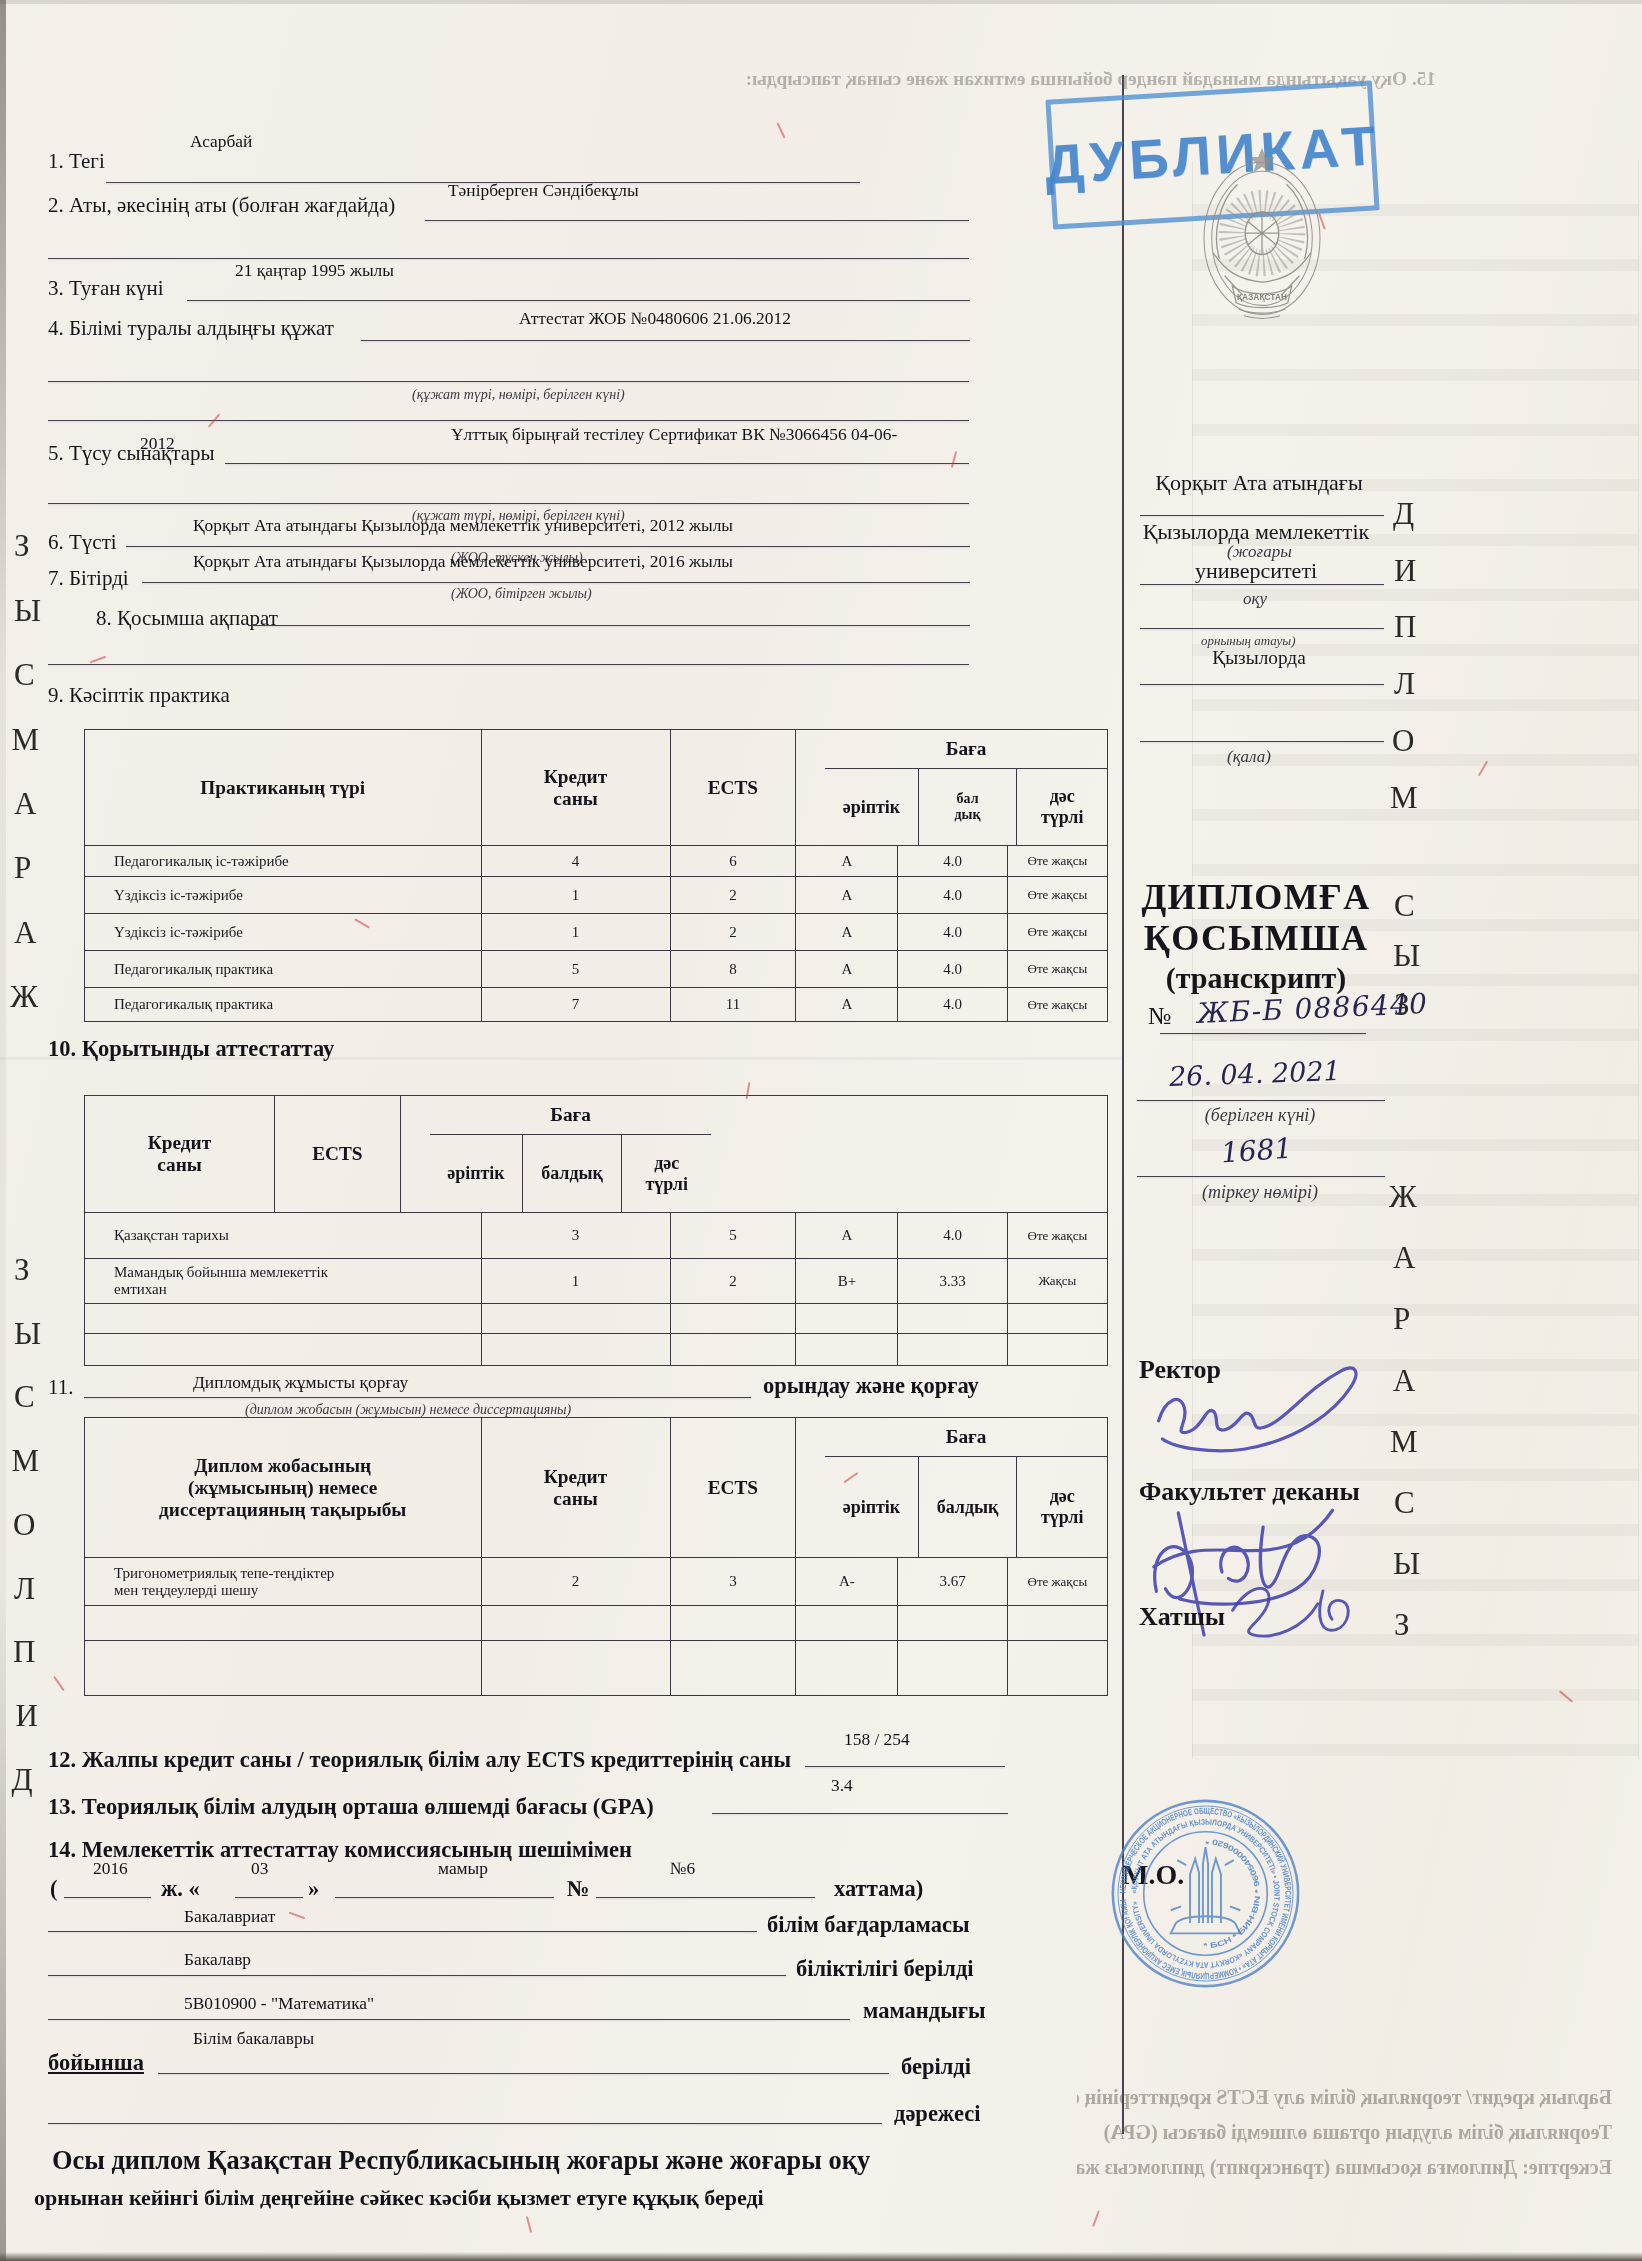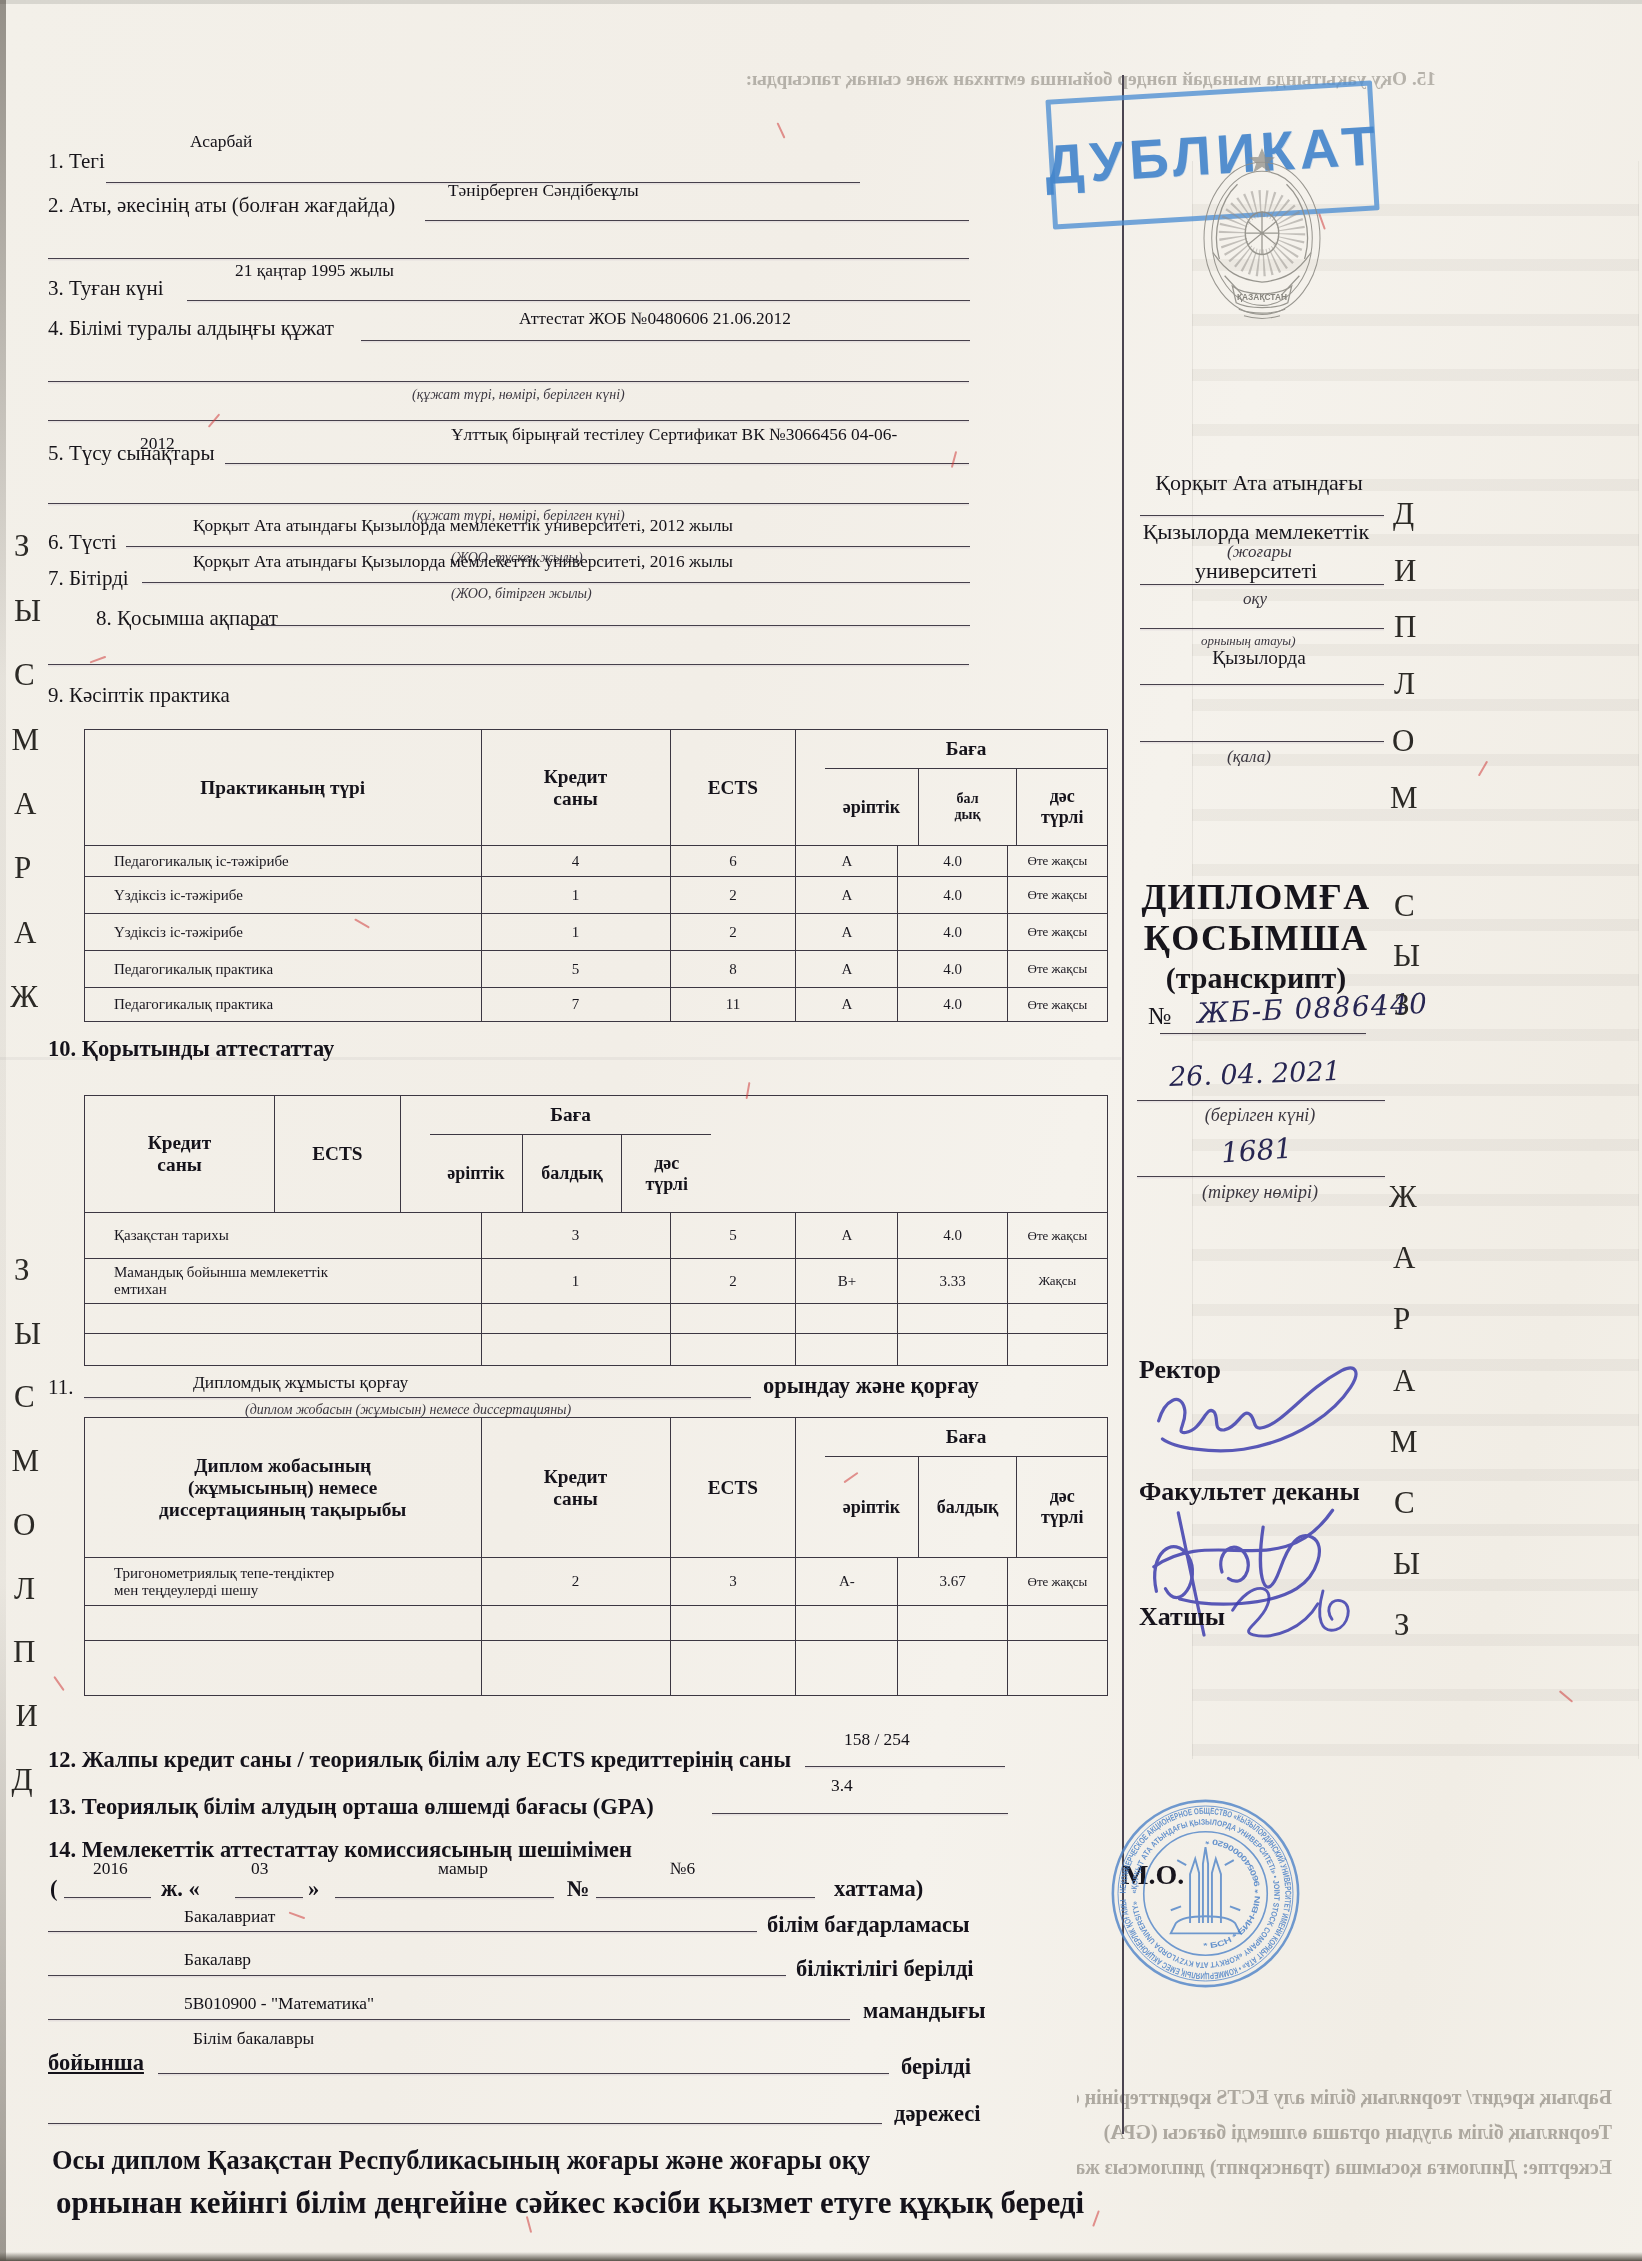--- a/index.html
+++ b/index.html
@@ -332,21 +332,21 @@
 
 <div class="val" style="left:193px;top:2028px;">Білім бакалавры</div>
 <div class="lblb" style="left:48px;top:2050px;text-decoration:underline;">бойынша</div>
 <div class="hl" style="left:158px;top:2073px;width:731px;"></div>
 <div class="lblb" style="left:901px;top:2054px;">берілді</div>
 
 <div class="hl" style="left:48px;top:2123px;width:834px;"></div>
 <div class="lblb" style="left:894px;top:2101px;">дәрежесі</div>
 
 <div class="lblb" style="left:52px;top:2145px;font-size:26.4px;">Осы диплом Қазақстан Республикасының жоғары және жоғары оқу</div>
-<div class="lblb" style="left:56px;top:2185px;font-size:31px;text-align:right;">орнынан кейінгі білім деңгейіне сәйкес кәсіби қызмет етуге құқық береді</div>
+<div class="lblb" style="left:34px;top:2185px;font-size:22px;text-align:right;">орнынан кейінгі білім деңгейіне сәйкес кәсіби қызмет етуге құқық береді</div>
 
 <svg style="position:absolute;left:1200px;top:143px;" width="124" height="183" viewBox="0 0 192 284">
   <g stroke="#8f8d86" fill="none" stroke-width="1.6" opacity="0.9">
     <ellipse cx="96" cy="148" rx="90" ry="118"></ellipse>
     <ellipse cx="96" cy="148" rx="78" ry="104"></ellipse>
     <path d="M96 10 l5 12 13 1 -10 8 4 13 -12 -8 -12 8 4 -13 -10 -8 13 -1 z" fill="#8f8d86" opacity=".8"></path>
     <circle cx="96" cy="140" r="46" stroke-dasharray="2.5 6" stroke-width="42" opacity=".55"></circle>
     <ellipse cx="96" cy="140" rx="26" ry="33" stroke-width="2.2"></ellipse>
     <path d="M74 122 L118 158 M74 158 L118 122 M96 106 L96 174 M70 140 L122 140" stroke-width="2"></path>
     <path d="M30 180 C18 140 30 90 58 64 M162 180 C174 140 162 90 134 64" stroke-width="2"></path>

